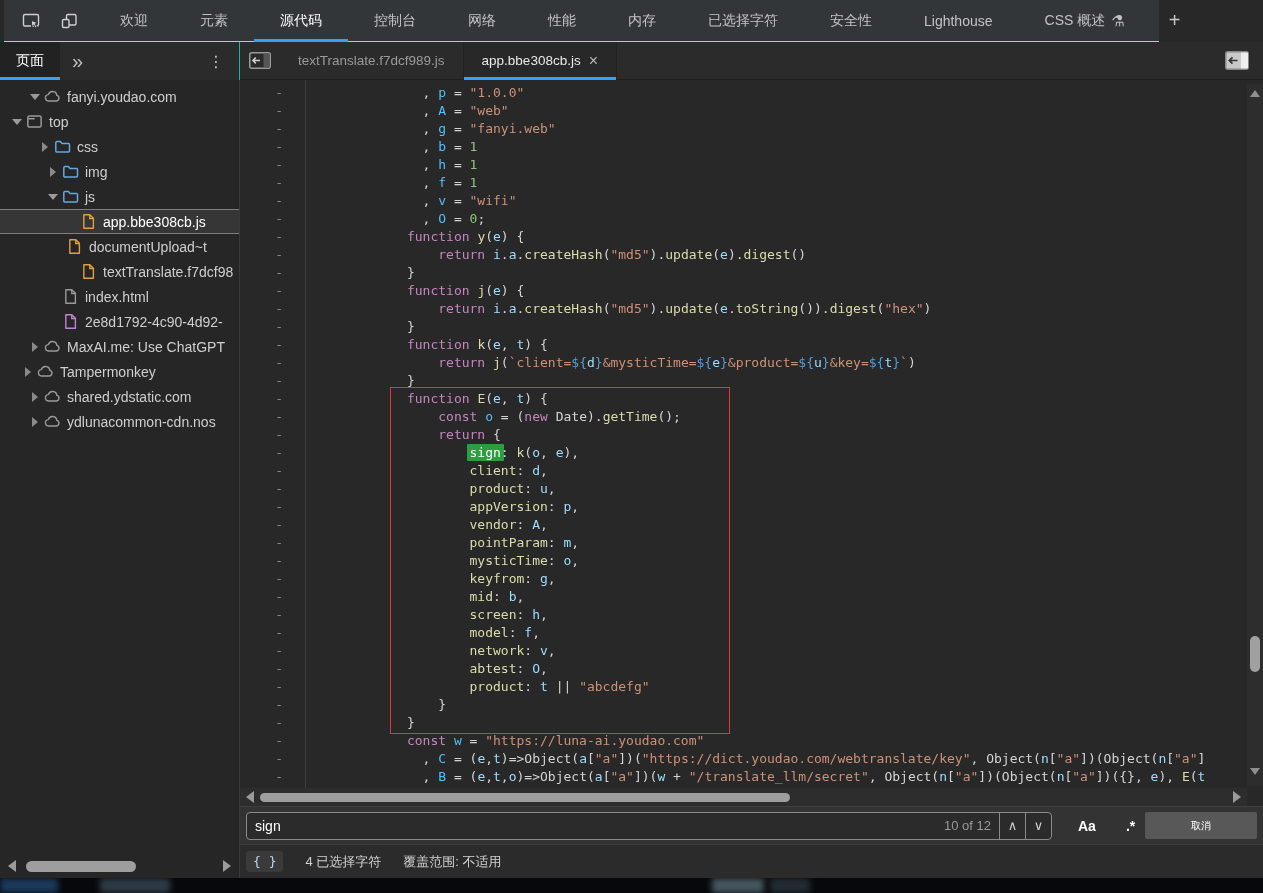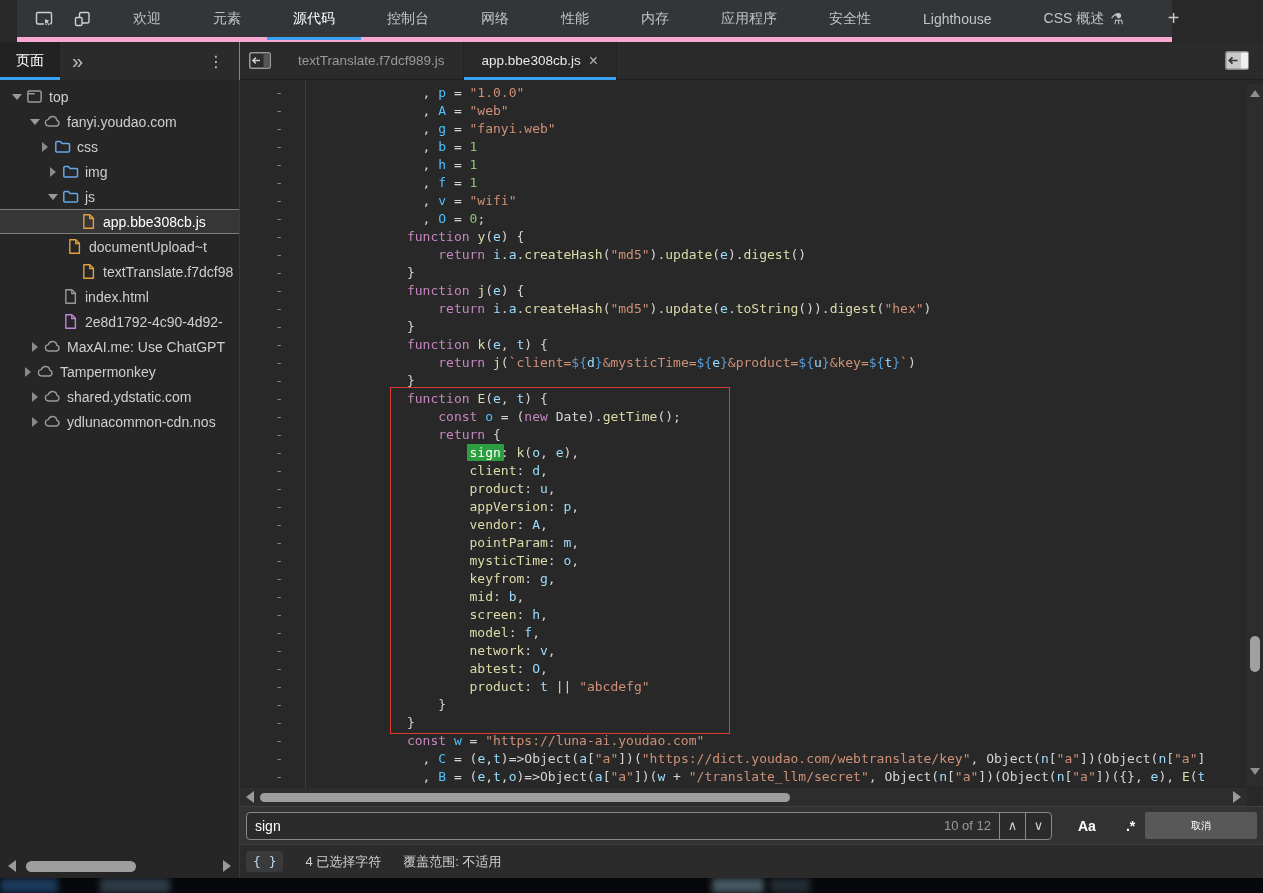--- a/index.html
+++ b/index.html
@@ -1,21 +1,21 @@
 <!DOCTYPE html>
 <html><head>
 <meta charset="utf-8">
 <style>
   * { box-sizing: border-box; margin: 0; padding: 0; }
   html,body { background:#111; }
   body { font-family: "Liberation Sans", "DejaVu Sans", sans-serif; }
   .screen { position:relative; width:1263px; height:893px; background:#282828; overflow:hidden; }
 
   
-  .topbar { position:absolute; left:17px; top:0; width:1155px; height:42px; background:#333639; display:flex; align-items:center; border-bottom:5px solid #f9a8d4; }
+  .topbar { position:absolute; left:4px; top:0; width:1155px; height:42px; background:#333639; display:flex; align-items:center; border-bottom:1px solid #f9a8d4; }
   .topbar-icons { display:flex; align-items:center; padding:0 8px 0 10px; gap:4px; }
   .icon-btn { width:34px; height:34px; display:flex; align-items:center; justify-content:center; }
   .devtab { height:42px; display:flex; align-items:center; gap:6px; padding:0 26px; font-size:14px; color:#c2c2c2; white-space:nowrap; cursor:default; }
   .devtab.active { color:#ffffff; box-shadow: inset 0 -3px 0 #3aa0f4; }
   .beaker { font-size:15px; color:#c2c2c2; }
   .plus-tab { color:#c8c8c8; font-size:20px; padding:0 18px; }
 
   
   .row2 { position:absolute; left:0; top:42px; width:1263px; height:38px; background:#2b2b2b; border-bottom:1px solid #1e1e1e; display:flex; }
   .nav-header { width:240px; height:38px; display:flex; align-items:center; border-right:1px solid #14b8a6; background:#2b2b2b; }
@@ -127,21 +127,21 @@
         <div class="devtab">
           <span>网络</span>
         </div>
         <div class="devtab">
           <span>性能</span>
         </div>
         <div class="devtab">
           <span>内存</span>
         </div>
         <div class="devtab">
-          <span>应用程序</span>
+          <span>已选择字符</span>
         </div>
         <div class="devtab">
           <span>安全性</span>
         </div>
         <div class="devtab">
           <span>Lighthouse</span>
         </div>
         <div class="devtab">
           <span>CSS 概述</span>
           <span class="beaker">⚗</span>
@@ -180,42 +180,42 @@
             <rect x="16" y="1.6" width="7" height="15.8" fill="#efefef"></rect>
             <path d="M12.5 9.5 H4.5 M7.5 6.3 L4.3 9.5 l3.2 3.2" fill="none" stroke="#333333" stroke-width="1.7"></path>
           </svg>
         </div>
       </div>
     </div>
   </div>
 
   <div class="sidebar">
     <div class="tree" id="tree">
+        <div class="trow" style="padding-left: 26px;">
+          <span class="arrow-slot">
+            <span class="arr-open"></span>
+          </span>
+          <span class="ticon">
+            <svg width="17" height="17" viewBox="0 0 16 16">
+              <path d="M4.6 12.2 h6.9 a2.7 2.7 0 0 0 .6 -5.3 a4.1 4.1 0 0 0 -8 -.7 a3 3 0 0 0 .5 6 Z" fill="none" stroke="#9a9a9a" stroke-width="1.3" stroke-linejoin="round"></path>
+            </svg>
+          </span>
+          <span>fanyi.youdao.com</span>
+        </div>
         <div class="trow" style="padding-left: 8px;">
           <span class="arrow-slot">
             <span class="arr-open"></span>
           </span>
           <span class="ticon">
             <svg width="17" height="17" viewBox="0 0 16 16">
               <rect x="1.75" y="2.75" width="12.5" height="10.5" rx="1.5" fill="none" stroke="#9a9a9a" stroke-width="1.4"></rect>
               <line x1="2.2" y1="5.4" x2="8.2" y2="5.4" stroke="#9a9a9a" stroke-width="1.4"></line>
             </svg>
           </span>
           <span>top</span>
-        </div>
-        <div class="trow" style="padding-left: 26px;">
-          <span class="arrow-slot">
-            <span class="arr-open"></span>
-          </span>
-          <span class="ticon">
-            <svg width="17" height="17" viewBox="0 0 16 16">
-              <path d="M4.6 12.2 h6.9 a2.7 2.7 0 0 0 .6 -5.3 a4.1 4.1 0 0 0 -8 -.7 a3 3 0 0 0 .5 6 Z" fill="none" stroke="#9a9a9a" stroke-width="1.3" stroke-linejoin="round"></path>
-            </svg>
-          </span>
-          <span>fanyi.youdao.com</span>
         </div>
         <div class="trow" style="padding-left: 36px;">
           <span class="arrow-slot">
             <span class="arr-closed"></span>
           </span>
           <span class="ticon">
             <svg width="17" height="17" viewBox="0 0 16 16">
               <path d="M1.7 4.4 a1 1 0 0 1 1 -1 h3.3 l1.6 1.8 h6 a1 1 0 0 1 1 1 v6 a1 1 0 0 1 -1 1 h-10.9 a1 1 0 0 1 -1 -1 Z" fill="none" stroke="#64a8e8" stroke-width="1.4" stroke-linejoin="round"></path>
             </svg>
           </span>

